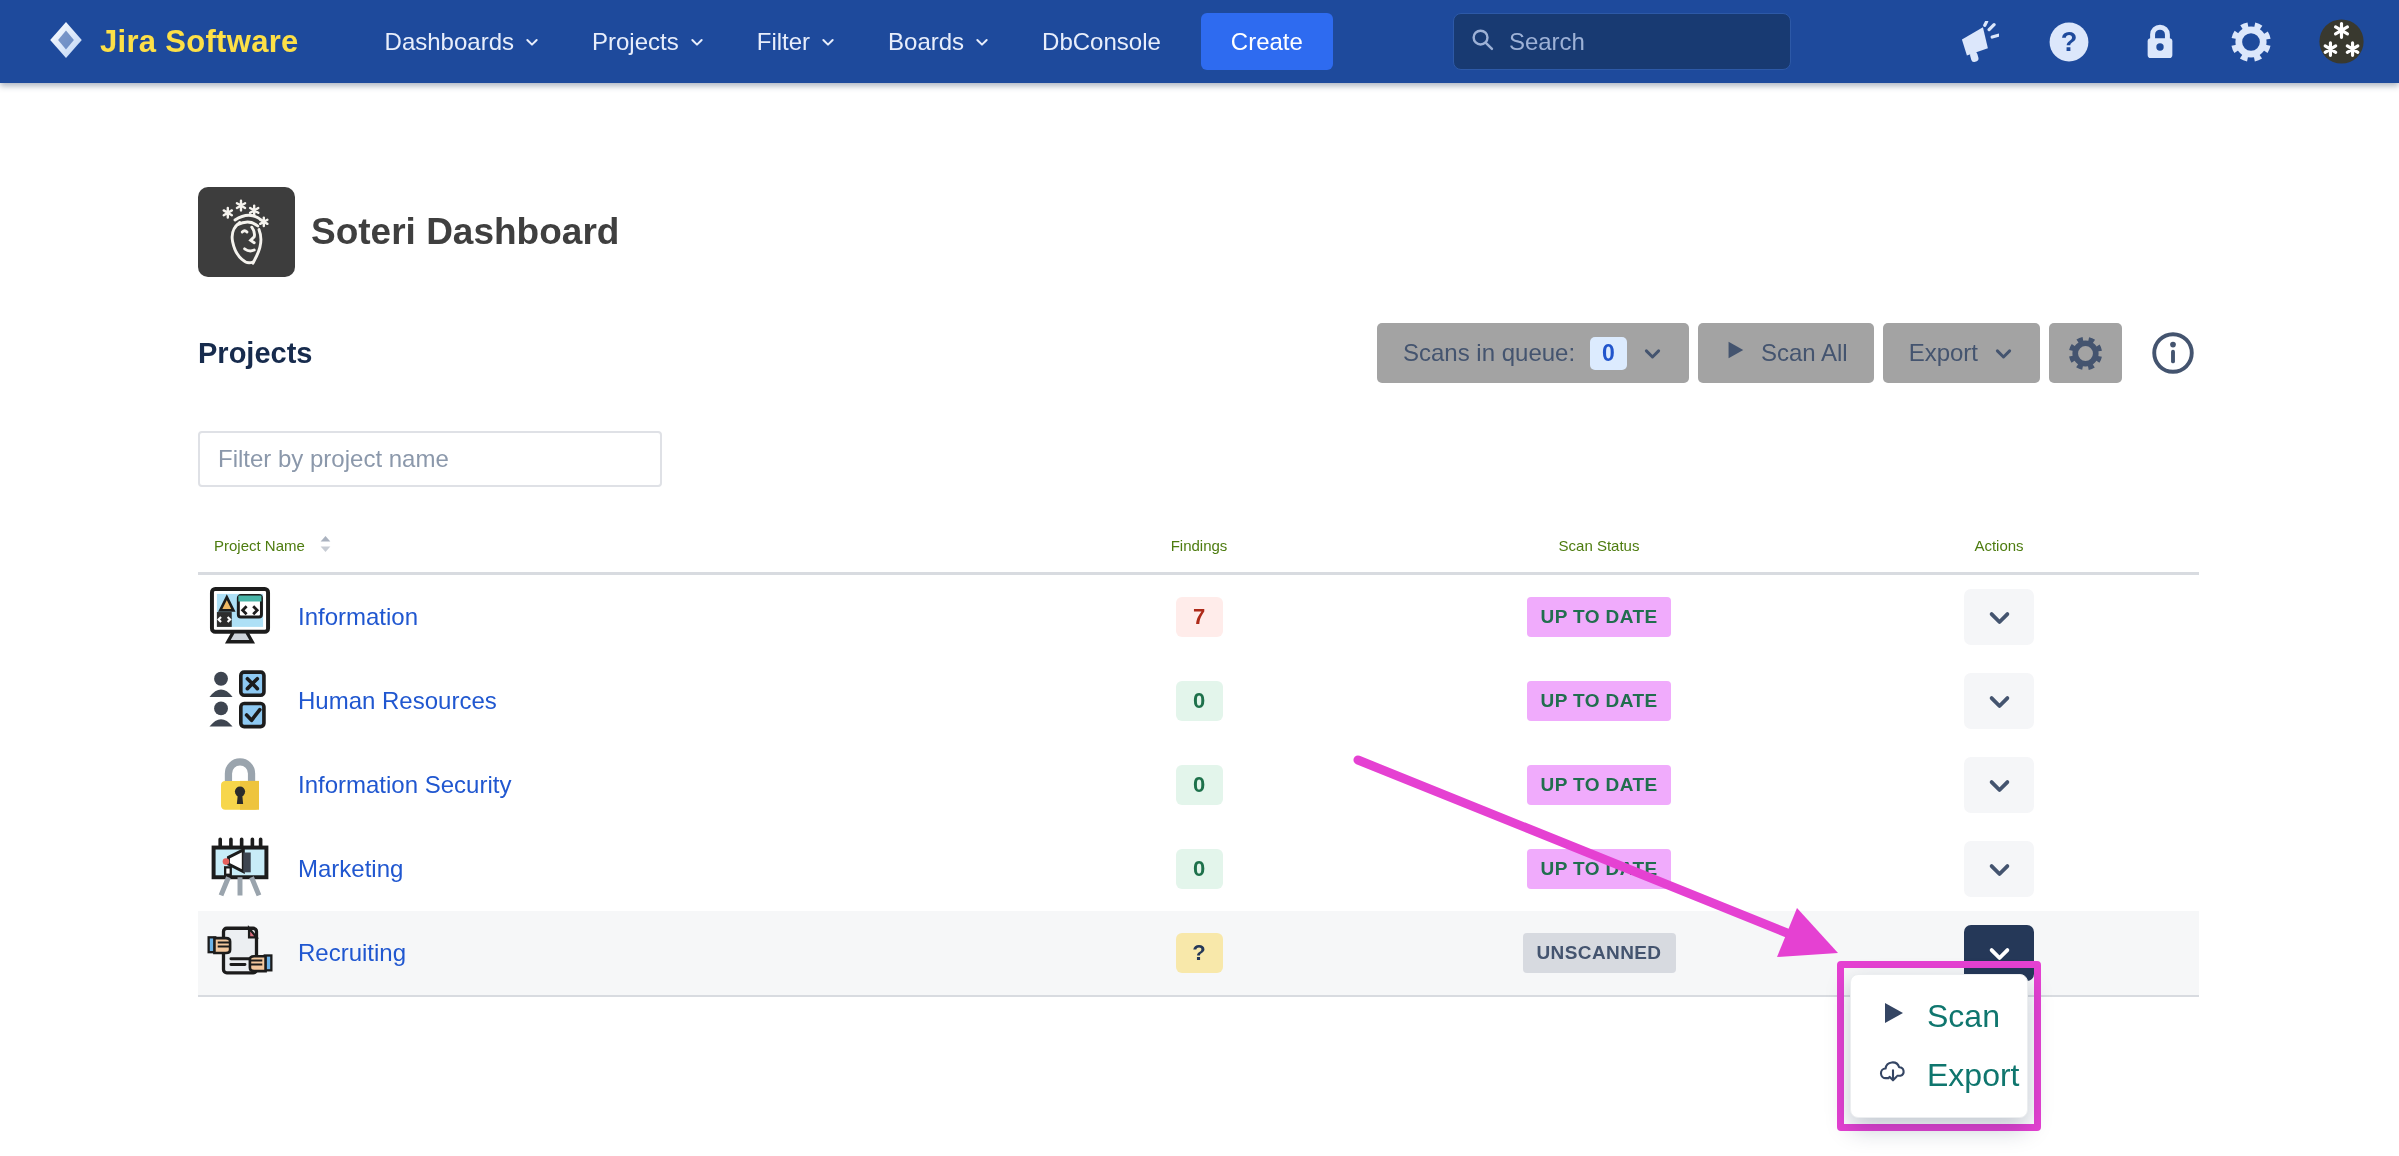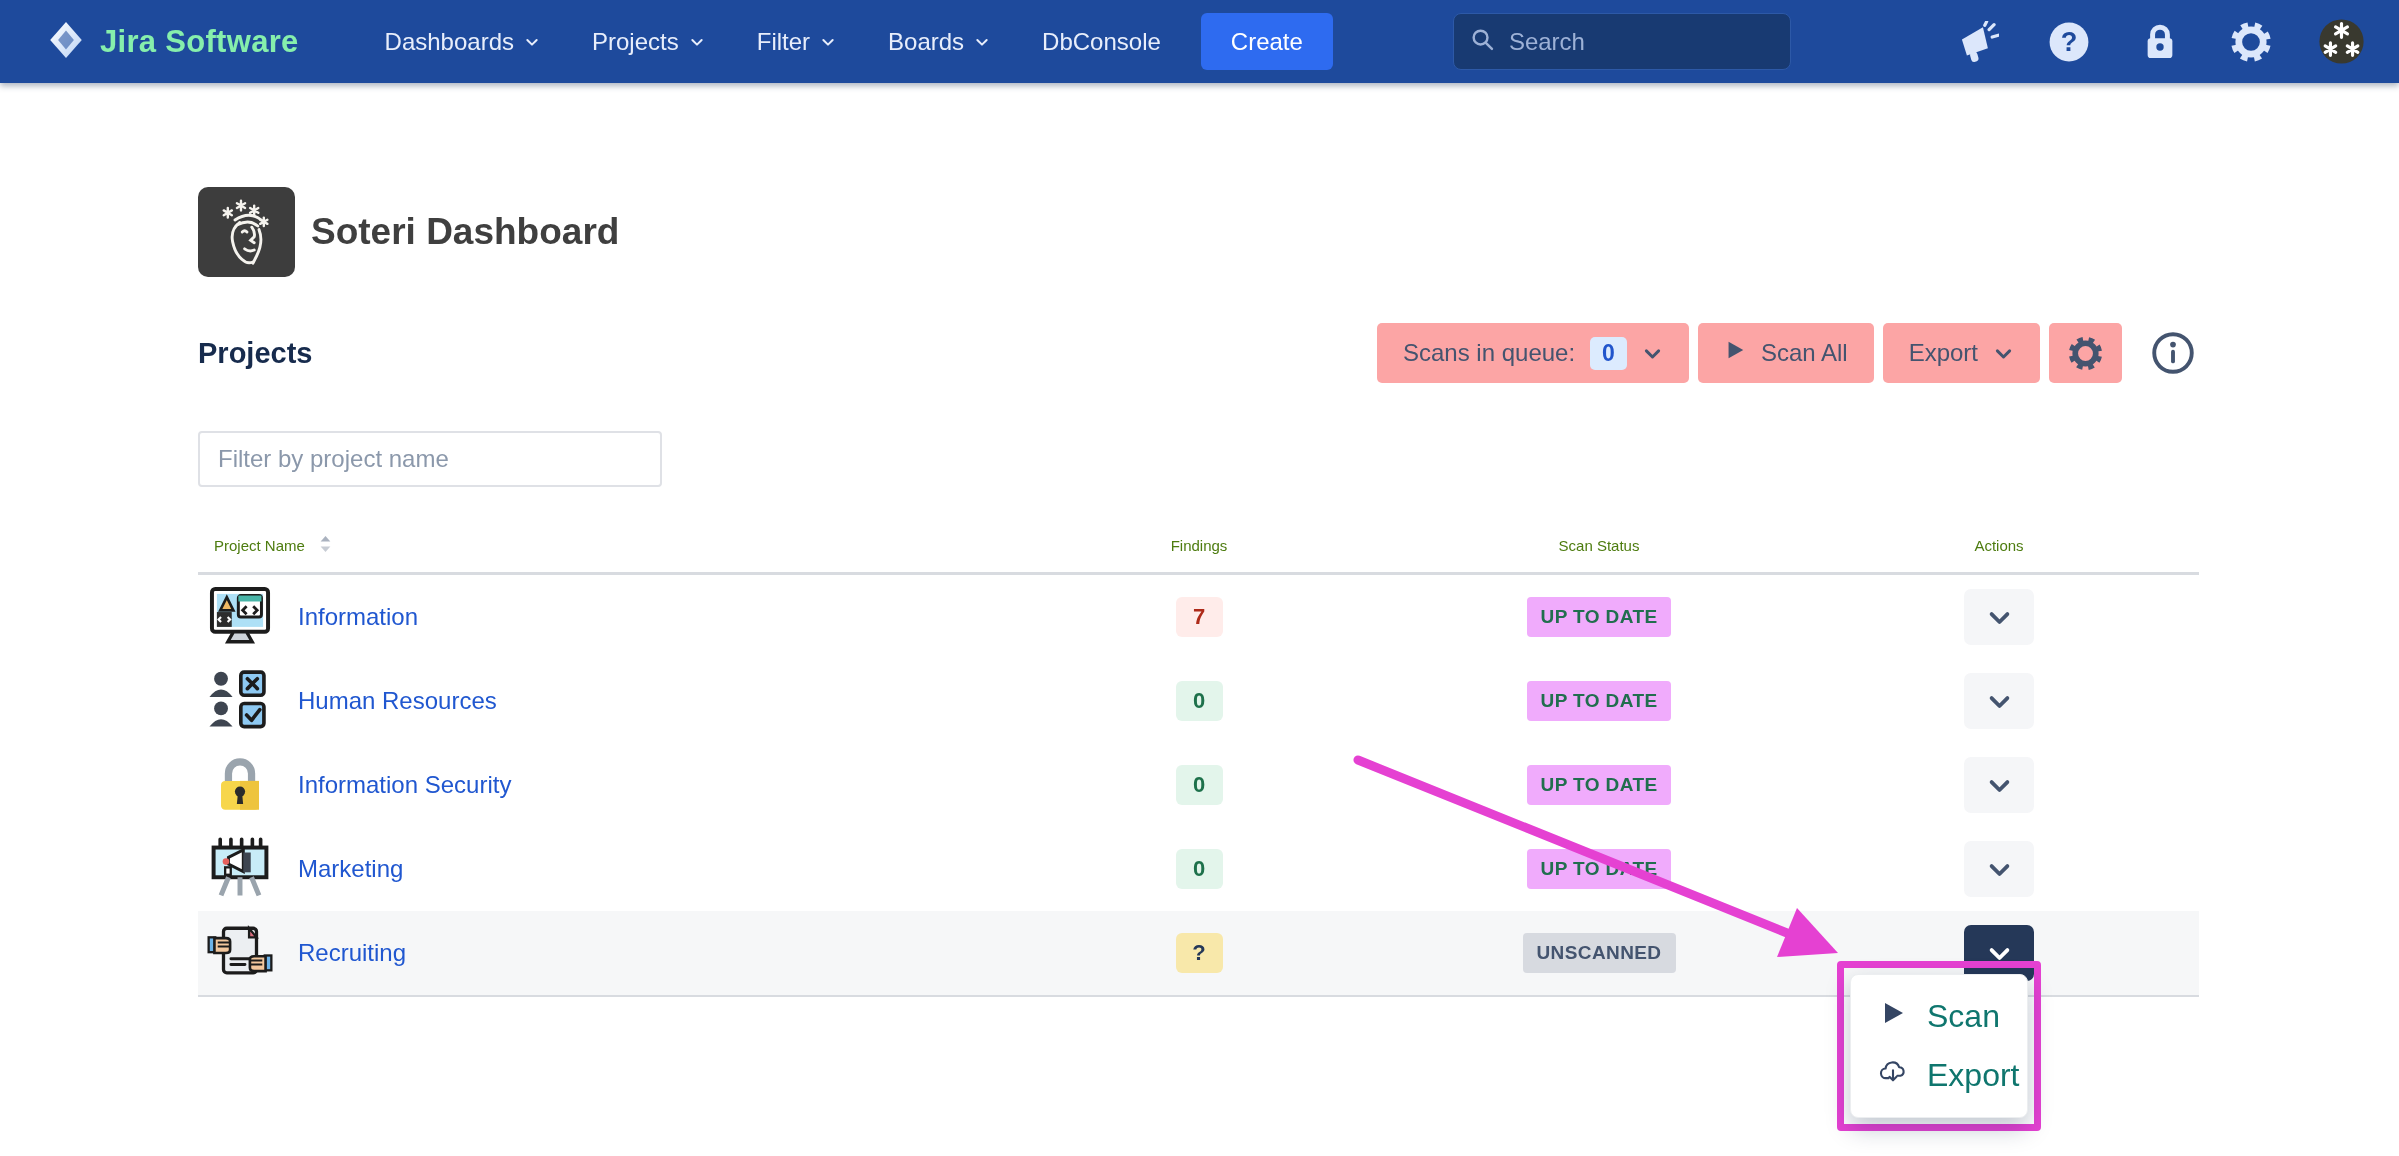--- a/index.html
+++ b/index.html
@@ -8,21 +8,21 @@
     position:relative; overflow:hidden; background:#ffffff;
     font-family:"Liberation Sans", sans-serif; color:#172b4d;
   }
   
   .topnav {
     position:relative; z-index:5; height:83px; background:#1e4a9c;
     display:flex; align-items:center; padding:0 30px 0 46px;
     box-shadow:0 3px 6px rgba(23,43,77,.35);
   }
   .brand { display:flex; align-items:center; gap:14px; }
-  .brand-text { color:#86efac; font-size:31px; font-weight:600; letter-spacing:.3px; white-space:nowrap; }
+  .brand-text { color:#fde047; font-size:31px; font-weight:600; letter-spacing:.3px; white-space:nowrap; }
   .nav-menu { display:flex; align-items:center; gap:52px; margin-left:86px; }
   .nav-item { display:flex; align-items:center; gap:10px; color:#e8eefb; font-size:24px; cursor:pointer; white-space:nowrap; }
   .nav-item svg { width:16px; height:16px; }
   .create-btn {
     margin-left:40px; height:57px; padding:0 30px; border:none; border-radius:6px;
     background:#2e6bf0; color:#fff; font-size:24px; font-weight:400; font-family:inherit; cursor:pointer;
   }
   .nav-search {
     margin-left:120px; width:338px; height:57px; background:#183a72;
     border:1px solid #2d59a7; border-radius:8px; display:flex; align-items:center; gap:13px; padding:0 16px;
@@ -35,21 +35,21 @@
   .page-header { display:flex; align-items:center; gap:16px; margin:104px 0 0 198px; }
   .soteri-logo { width:97px; height:90px; background:#3d3d3d; border-radius:10px; display:flex; align-items:center; justify-content:center; }
   .page-title { font-size:37px; font-weight:600; color:#3f3f3f; }
   
   .main { width:2001px; margin:0 0 0 198px; }
   .section-head { display:flex; justify-content:space-between; align-items:center; margin-top:46px; }
   .projects-heading { font-size:29px; font-weight:700; color:#172b4d; }
   .toolbar { display:flex; align-items:center; gap:9px; }
   .tbtn {
     display:inline-flex; align-items:center; gap:15px; height:60px; padding:0 26px;
-    background:#fca5a5; color:#44546f; border:none; border-radius:5px;
+    background:#a3a3a3; color:#44546f; border:none; border-radius:5px;
     font-size:24px; font-family:inherit; cursor:pointer; white-space:nowrap;
   }
   .queue-badge { background:#dcebfe; color:#2155cc; font-weight:700; border-radius:5px; padding:3px 12px; font-size:23px; }
   .chev svg { width:21px; height:21px; display:block; }
   .gear-btn { padding:0 18px; }
   .info-btn { background:none; border:none; margin-left:16px; width:52px; height:52px; display:flex; align-items:center; justify-content:center; cursor:pointer; }
   .filter-input {
     margin-top:48px; width:464px; height:56px; border:2px solid #dfe1e6; border-radius:4px;
     font-size:24px; color:#172b4d; padding:0 18px; outline:none; font-family:inherit; display:block;
   }

